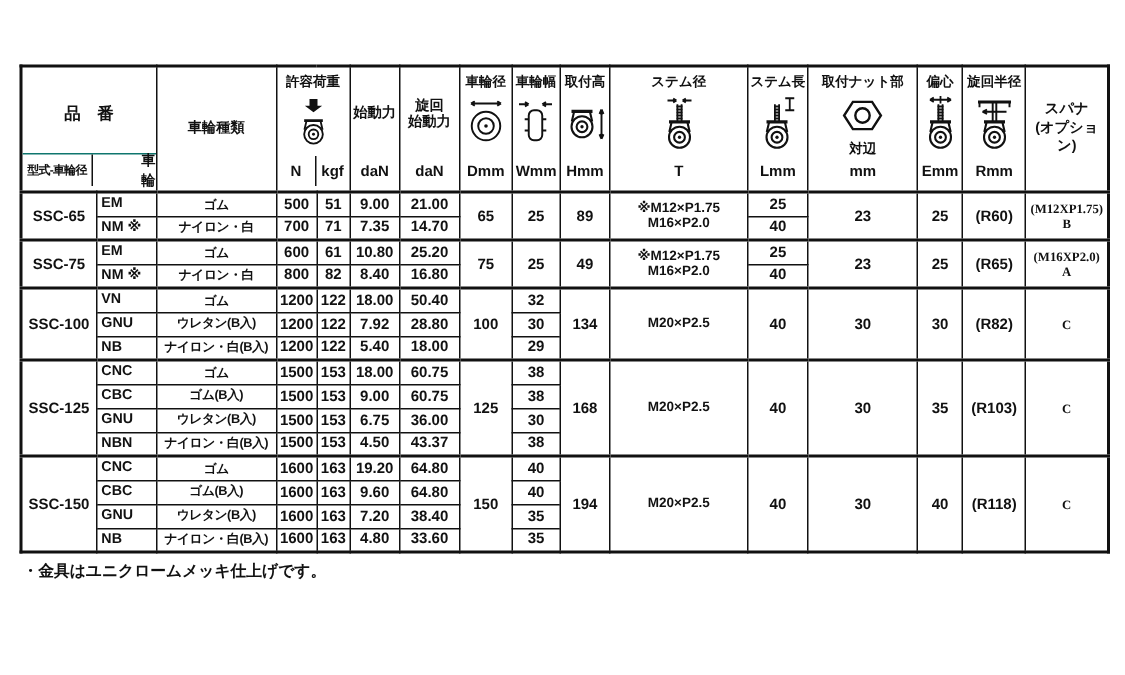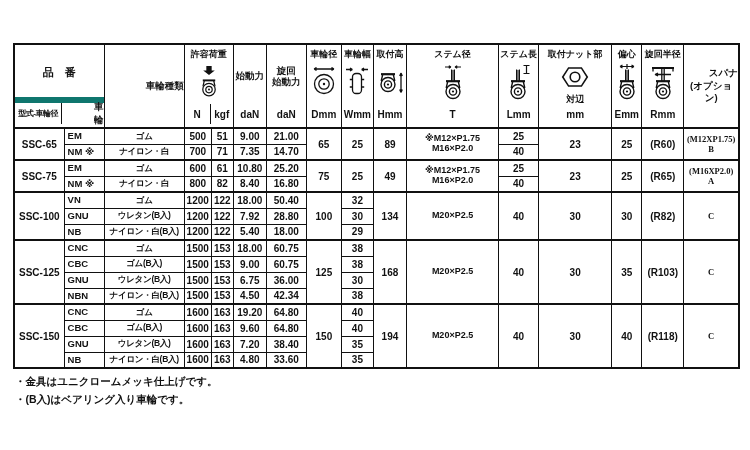--- a/index.html
+++ b/index.html
@@ -31,23 +31,23 @@
   }
   
   .hwrap { display:flex; flex-direction:column; height:76px; }
   .hlab { font-size:9px; padding-top:2px; line-height:1.1; }
   .hico { flex:1; display:flex; align-items:center; justify-content:center; overflow:hidden; }
   .hsub { font-size:9px; line-height:1; }
   .hunit { height:20px; display:flex; align-items:center; justify-content:center; font-size:10px; }
   .hunit.split { padding:0; align-items:stretch; }
   .split .un { width:26px; border-right:1px solid #111; display:flex; align-items:center; justify-content:center; }
   .split .ukgf { flex:1; display:flex; align-items:center; justify-content:center; }
-  .hfull { height:64px; display:flex; flex-direction:column; align-items:flex-end; justify-content:center; font-size:9.5px; line-height:1.3; }
+  .hfull { height:64px; display:flex; flex-direction:column; align-items:center; justify-content:center; font-size:9.5px; line-height:1.3; }
   .hmid { flex:1; display:flex; flex-direction:column; align-items:center; justify-content:center; font-size:9.5px; line-height:1.2; }
-  .hb-top { height:58px; border-bottom:6px solid #0f766e; display:flex; align-items:center; justify-content:center; font-size:11px; }
+  .hb-top { height:58px; border-bottom:1px solid #0f766e; display:flex; align-items:center; justify-content:center; font-size:11px; }
   .hb-bot { height:21px; display:flex;gap:32px; }
   .hb-model { width:49px; border-right:1px solid #111; display:flex; align-items:center; justify-content:center; font-size:8px; letter-spacing:-0.5px; }
   .hb-wheel { flex:1; display:flex; align-items:center; justify-content:center; font-size:9.5px; }
   .notes { position:absolute; left:15px; top:373px; font-size:10.5px; font-weight:bold; line-height:17.5px; }
   svg { display:block; }
 </style>
 </head>
 <body>
 
 <svg width="0" height="0" style="position:absolute" aria-hidden="true">
@@ -383,21 +383,21 @@
     <td>6.75</td>
     <td>36.00</td>
     <td>30</td>
   </tr>
   <tr class="r">
     <td class="code">NBN</td>
     <td class="type">ナイロン・白(B入)</td>
     <td>1500</td>
     <td>153</td>
     <td>4.50</td>
-    <td>42.34</td>
+    <td>43.37</td>
     <td>38</td>
   </tr>
 
   <tr class="r grp">
     <td class="model" rowspan="4">SSC-150</td>
     <td class="code">CNC</td>
     <td class="type">ゴム</td>
     <td>1600</td>
     <td>163</td>
     <td>19.20</td>
@@ -437,14 +437,13 @@
     <td>163</td>
     <td>4.80</td>
     <td>33.60</td>
     <td>35</td>
   </tr>
 </tbody>
   </table>
 
 <div class="notes">
   <div>・金具はユニクロームメッキ仕上げです。</div>
-  <div>・(B入)はベアリング入り車輪です。</div>
 </div>
 
 </body></html>

